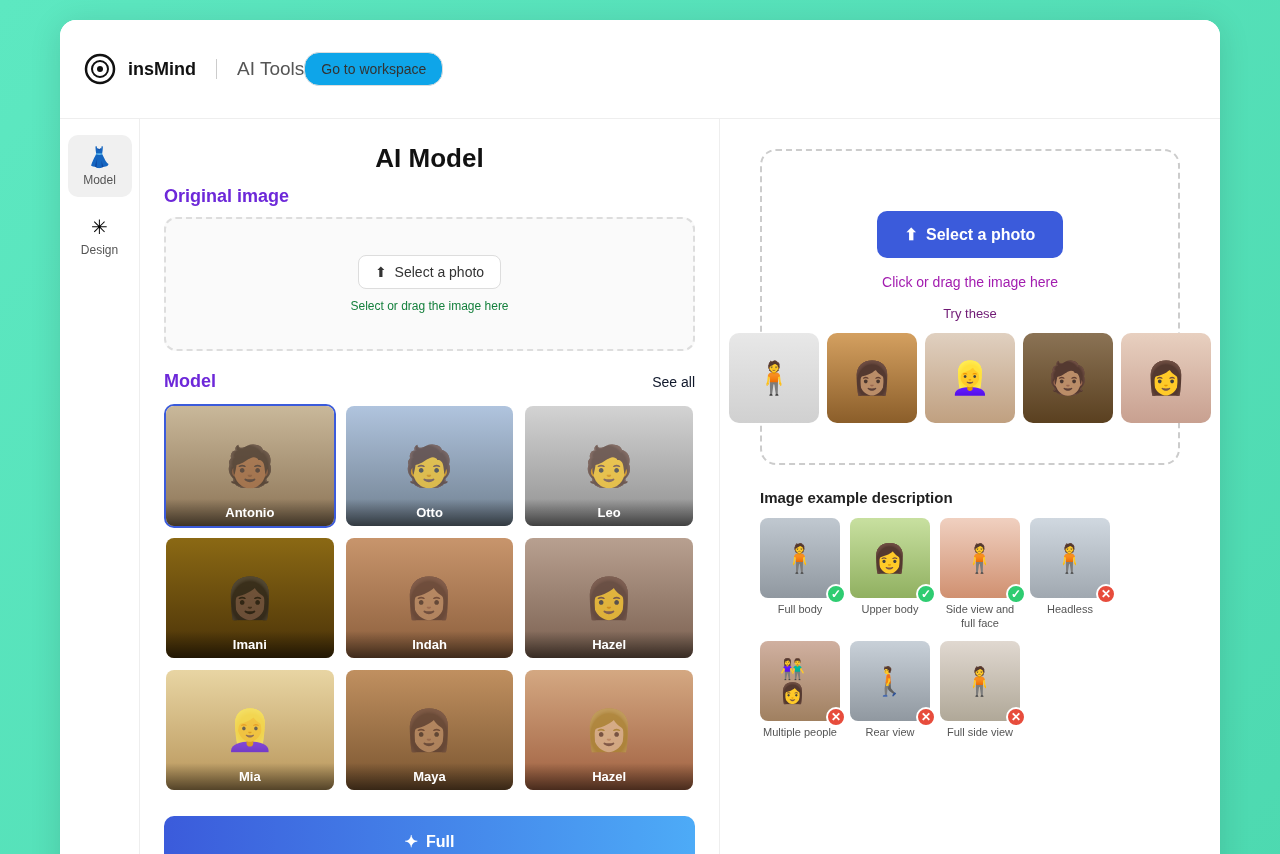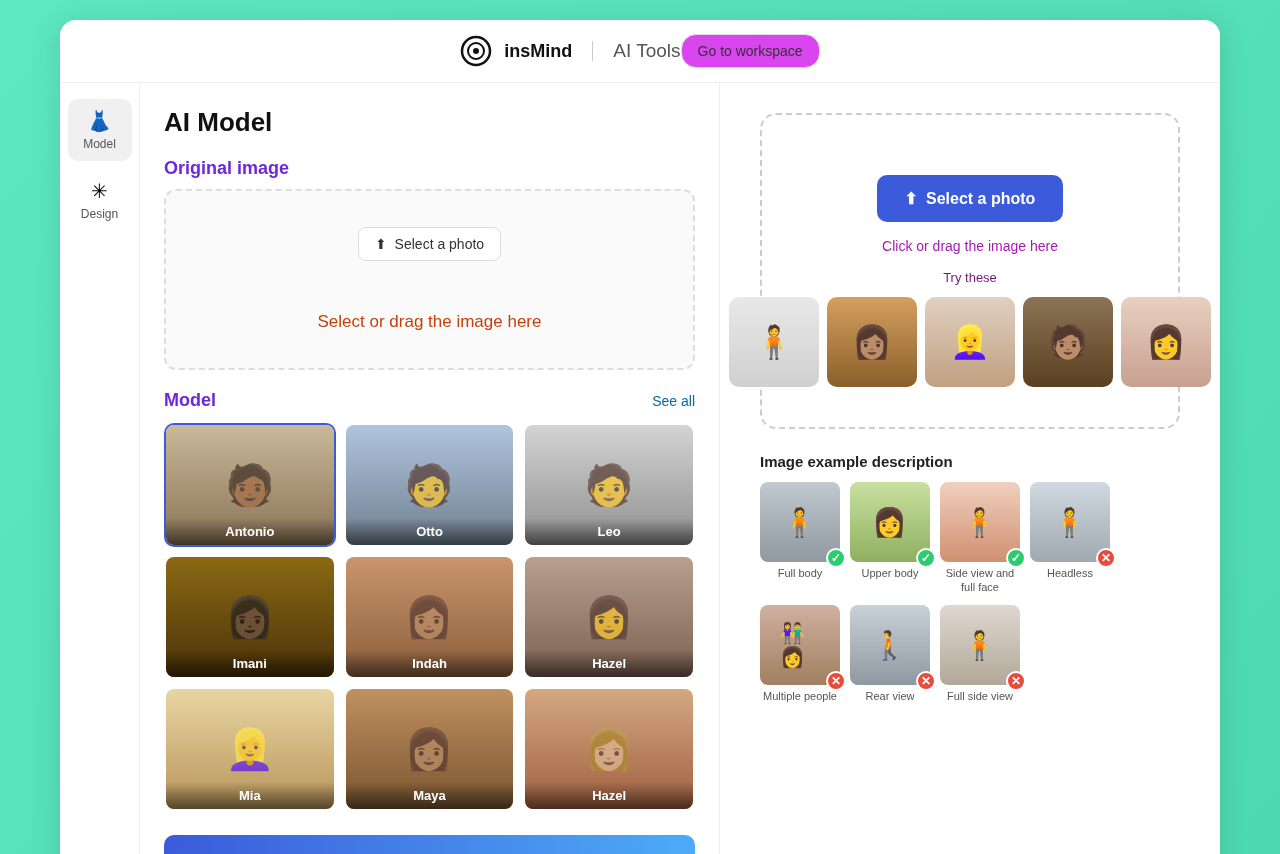--- a/index.html
+++ b/index.html
@@ -18,22 +18,22 @@
       width: 1160px;
       min-height: 780px;
       display: flex;
       flex-direction: column;
       overflow: hidden;
       box-shadow: 0 4px 32px rgba(0,0,0,0.12);
     }
     .header {
       display: flex;
       align-items: center;
-      justify-content: center;
-      padding: 14px 24px;
+      justify-content: flex-start;
+      padding: 32px 24px;
       border-bottom: 1px solid #eee;
       background: #fff;
     }
     .logo-area {
       display: flex;
       align-items: center;
       gap: 12px;
     }
     .logo-icon {
       width: 32px;
@@ -48,21 +48,21 @@
       width: 1px;
       height: 20px;
       background: #ccc;
       margin: 0 8px;
     }
     .ai-tools-label {
       font-size: 19px;
       color: #555;
     }
     .workspace-btn {
-      background: #d946ef;
+      background: #0ea5e9;
       border: 1px solid #ddd;
       border-radius: 15px;
       padding: 8px 16px;
       font-size: 14px;
       color: #333;
       cursor: pointer;
     }
     .main-layout {
       display: flex;
       flex: 1;
@@ -105,21 +105,22 @@
     .left-panel {
       width: 580px;
       padding: 24px;
       overflow-y: auto;
       border-right: 1px solid #eee;
     }
     .page-title {
       font-size: 26px;
       font-weight: 700;
       color: #111;
-      margin-bottom: 20px;
+      margin-bottom: 12px;
+      text-align: center;
     }
     .section-title {
       font-size: 18px;
       font-weight: 600;
       color: #6d28d9;
       margin-bottom: 10px;
     }
     .upload-area {
       border: 2px dashed #ddd;
       border-radius: 12px;
@@ -139,33 +140,32 @@
       gap: 8px;
       background: #fff;
       border: 1px solid #ddd;
       border-radius: 8px;
       padding: 8px 16px;
       font-size: 14px;
       color: #333;
       cursor: pointer;
     }
     .upload-hint {
-      font-size: 17px;
-      color: #c2410c;
-      margin-top: 41px;
+      font-size: 12px;
+      color: #15803d;
     }
     .model-header {
       display: flex;
       align-items: center;
       justify-content: space-between;
       margin-bottom: 12px;
     }
     .see-all-link {
       font-size: 14px;
-      color: #0369a1;
+      color: #0f172a;
       cursor: pointer;
       text-decoration: none;
       text-align: center;
     }
     .model-grid {
       display: grid;
       grid-template-columns: repeat(3, 1fr);
       gap: 8px;
       margin-bottom: 24px;
     }

